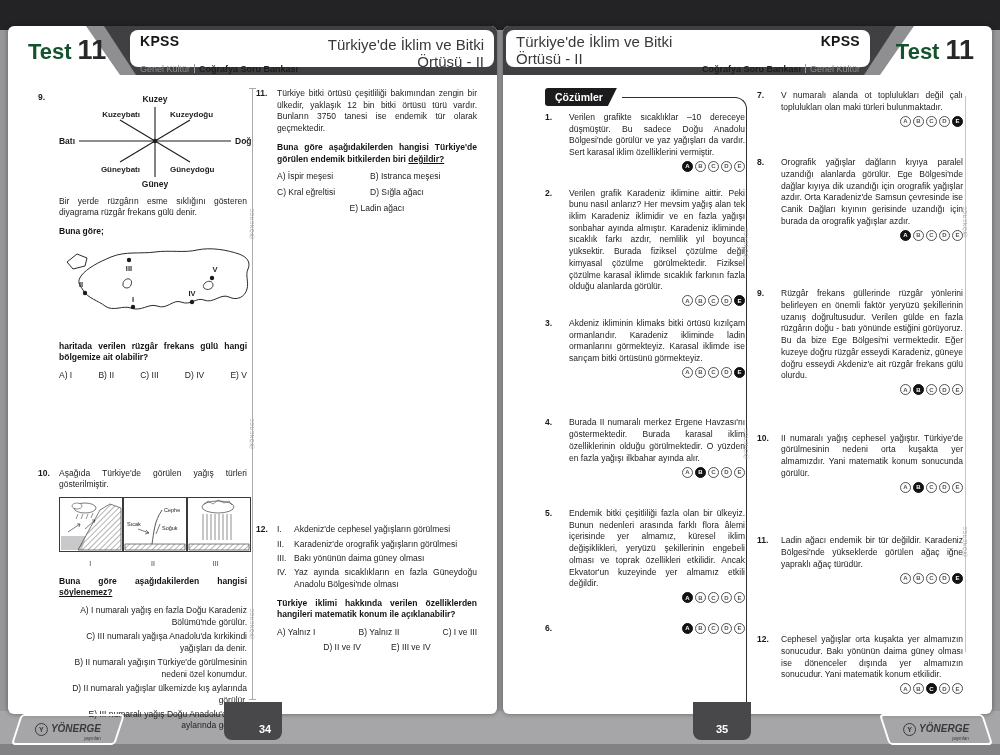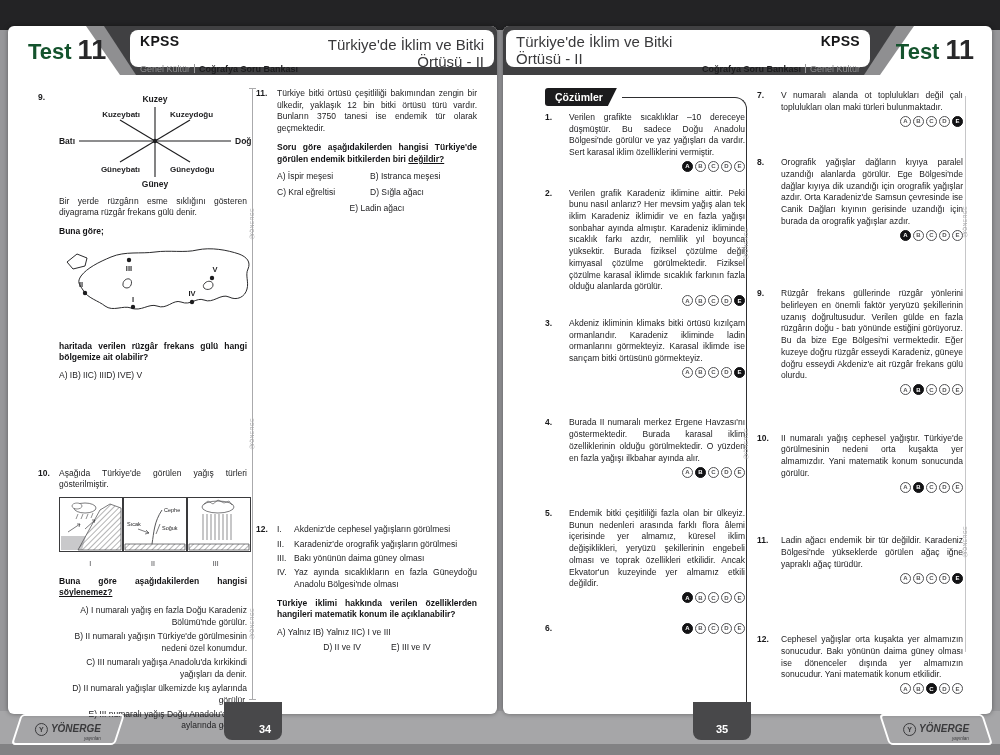--- a/index.html
+++ b/index.html
@@ -51,21 +51,21 @@
   .edge-r{position:absolute;right:26px;top:70px;height:556px;border-right:1px solid #c6c6c8;}
   .edge-r .wm{left:auto;right:-3px;}
 
   
   .q{position:relative;padding-left:19px;}
   .qnum{position:absolute;left:-2px;top:0;font-weight:800;color:#1a1a1c;}
   .qt{margin:0 0 6px 0;}
   .qs{font-weight:800;color:#131315;margin:7px 0 6px 0;}
   .u{text-decoration:underline;}
   .opt{padding-left:13px;text-indent:-13px;margin:2.5px 0;text-align:right;}
-  .optrow{display:flex;margin-top:5px;text-align:left;}
+  .optrow{display:flex;justify-content:space-between;margin-top:5px;text-align:left;}
   .optrow2{display:flex;justify-content:center;gap:30px;margin-top:3px;text-align:left;}
   .optgrid{display:grid;grid-template-columns:1fr 1.15fr;row-gap:4px;margin-top:5px;text-align:left;}
   .optcenter{grid-column:1 / span 2;justify-self:center;}
   .li{display:flex;margin:2.5px 0;}
   .li .rn{width:17px;flex:none;}
   .figwrap{margin:4px 0 2px 0;text-align:center;}
   .figrow{display:flex;justify-content:space-between;margin-top:6px;}
   .figcell{width:64px;}
   .figbox{width:62px;height:53px;border:1px solid #3a3a3c;}
   .figlabel{text-align:center;font-size:7px;margin-top:2px;color:#3a3a3c;}
@@ -233,32 +233,32 @@
           </svg>
         </div>
       </div>
       <div class="figrow" style="margin-top:1px;">
         <div class="figcell figlabel">I</div>
         <div class="figcell figlabel">II</div>
         <div class="figcell figlabel">III</div>
       </div>
       <div class="qs"><span>Buna göre aşağıdakilerden hangisi </span><span class="u">söylenemez?</span></div>
       <div class="opt">A) I numaralı yağış en fazla Doğu Karadeniz Bölümü'nde görülür.</div>
+      <div class="opt">C) III numaralı yağışa Anadolu'da kırkikindi yağışları da denir.</div>
       <div class="opt">B) II numaralı yağışın Türkiye'de görülmesinin nedeni özel konumdur.</div>
-      <div class="opt">C) III numaralı yağışa Anadolu'da kırkikindi yağışları da denir.</div>
       <div class="opt">D) II numaralı yağışlar ülkemizde kış aylarında görülür.</div>
       <div class="opt">E) III numaralı yağış Doğu Anadolu'da yaz aylarında görülür.</div>
     </div>
   </div>
 
   <div class="col colB">
     <div class="q">
       <span class="qnum">11.</span>
       <p class="qt">Türkiye bitki örtüsü çeşitliliği bakımından zengin bir ülkedir, yaklaşık 12 bin bitki örtüsü türü vardır. Bunların 3750 tanesi ise endemik tür olarak geçmektedir.</p>
-      <div class="qs"><span>Soru göre aşağıdakilerden hangisi Türkiye'de görülen endemik bitkilerden biri </span><span class="u">değildir?</span></div>
+      <div class="qs"><span>Buna göre aşağıdakilerden hangisi Türkiye'de görülen endemik bitkilerden biri </span><span class="u">değildir?</span></div>
       <div class="optgrid">
         <span>A) İspir meşesi</span>
         <span>B) Istranca meşesi</span>
         <span>C) Kral eğreltisi</span>
         <span>D) Sığla ağacı</span>
         <span class="optcenter">E) Ladin ağacı</span>
       </div>
     </div>
 
     <div class="q" style="margin-top:310px;">

